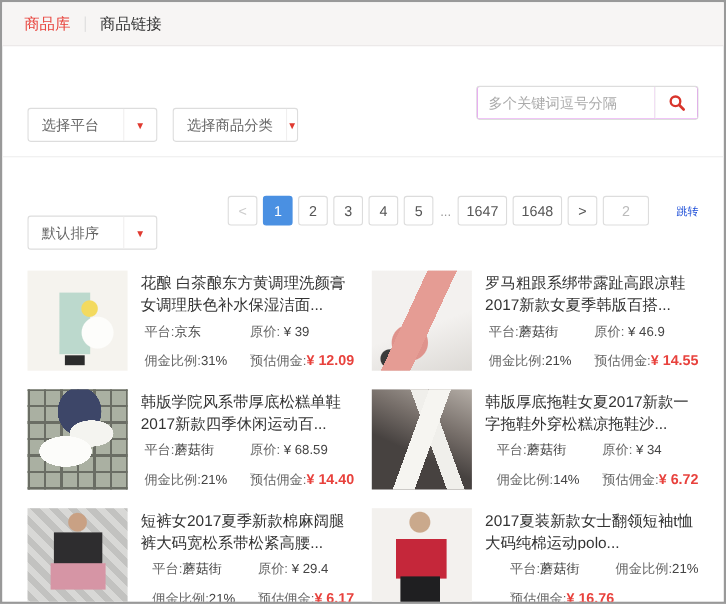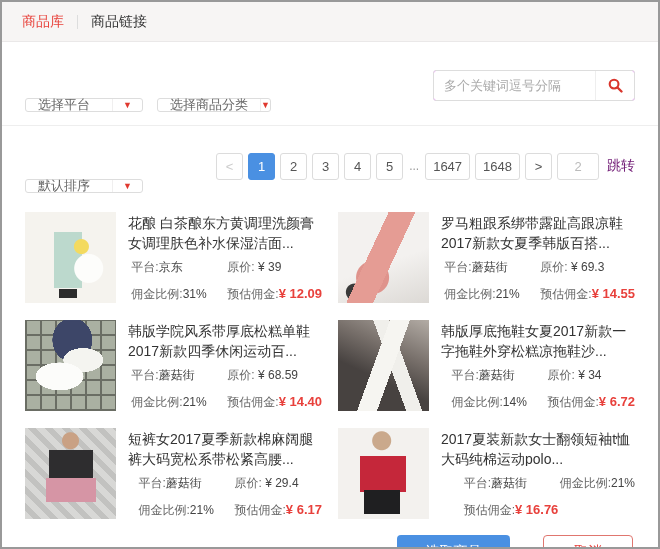--- a/index.html
+++ b/index.html
@@ -21,21 +21,21 @@
     background: #f7f5f4;
     border-bottom: 1px solid #eae8e8;
     display: flex; align-items: center;
     padding: 0 20px; gap: 13px;
   }
   .tab { font-size: 14px; color: #333; cursor: pointer; }
   .tab.active { color: #e8433c; }
   .tab-vsep { width: 1px; height: 14px; background: #ddd; }
   
   .dropdown {
-    height: 14px; border: 1px solid #ddd; border-radius: 3px;
+    height: 31px; border: 1px solid #ddd; border-radius: 3px;
     background: #fff; display: flex; align-items: center; cursor: pointer; margin-top: 40px;
   }
   .dd-label { padding: 0 12px; font-size: 13px; color: #666; flex: 1; white-space: nowrap; }
   .dd-caret {
     width: 30px; align-self: stretch;
     display: flex; align-items: center; justify-content: center;
     border-left: 1px solid #f0efef;
     color: #e0392f; font-size: 9px;
   }
   .dd-platform { width: 118px; }
@@ -74,21 +74,21 @@
     font-size: 13px; color: #555; cursor: pointer;
   }
   .page-btn.prev { color: #ccc; }
   .page-btn.active { background: #4a90e2; border-color: #4a90e2; color: #fff; }
   .page-ellipsis { color: #999; font-size: 12px; padding: 0 1px; }
   .jump-input {
     width: 42px; height: 27px; border: 1px solid #ddd; border-radius: 3px;
     text-align: center; font-size: 13px; color: #bbb; outline: none;
     font-family: inherit;
   }
-  .jump-link { color: #701a75; font-size: 14px; cursor: pointer; margin-left: 3px; }
+  .jump-link { color: #1d4ed8; font-size: 10px; cursor: pointer; margin-left: 20px; }
   
   .grid {
     flex: 1;
     display: grid; grid-template-columns: 1fr 1fr;
     column-gap: 16px; row-gap: 17px;
     padding: 6px 23px 0 23px;
     align-content: start;
   }
   .card { display: flex; gap: 12px; height: 91px; cursor: pointer; }
   .thumb { width: 91px; height: 91px; flex: 0 0 auto; background: #eee; }
@@ -234,21 +234,21 @@
         </div>
       </div>
     </div>
 
     <div class="card">
       <div class="thumb img-heels"></div>
       <div class="info">
         <div class="title">罗马粗跟系绑带露趾高跟凉鞋2017新款女夏季韩版百搭...</div>
         <div class="meta">
           <span><span class="lbl">平台:</span><span class="val">蘑菇街</span></span>
-          <span><span class="lbl">原价:</span> <span class="val">¥ 69.3</span></span>
+          <span><span class="lbl">原价:</span> <span class="val">¥ 46.9</span></span>
           <span><span class="lbl">佣金比例:</span><span class="val">21%</span></span>
           <span><span class="lbl">预估佣金:</span><span class="val est">¥ 14.55</span></span>
         </div>
       </div>
     </div>
 
     <div class="card">
       <div class="thumb img-sneakers"></div>
       <div class="info">
         <div class="title">韩版学院风系带厚底松糕单鞋2017新款四季休闲运动百...</div>

